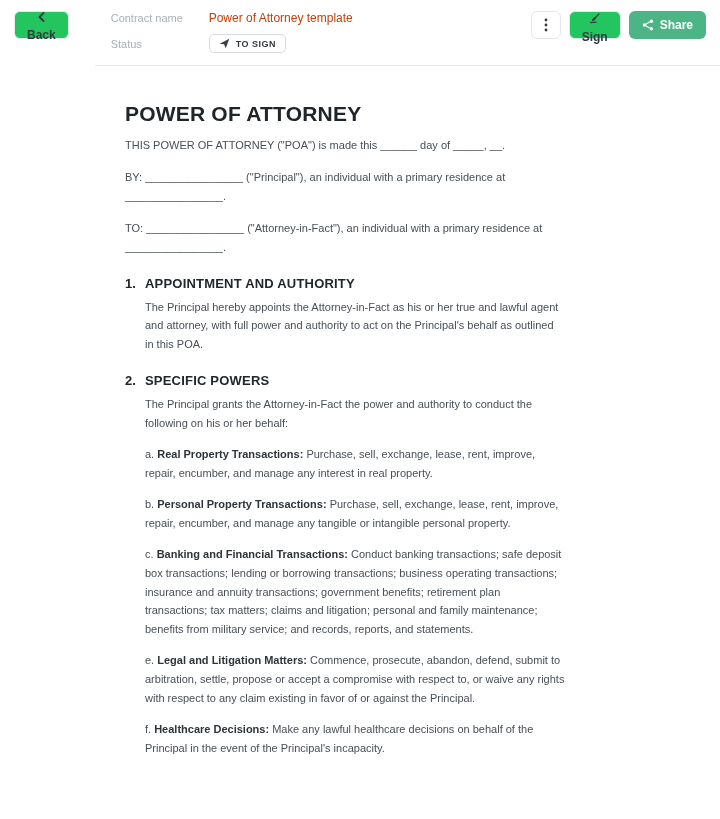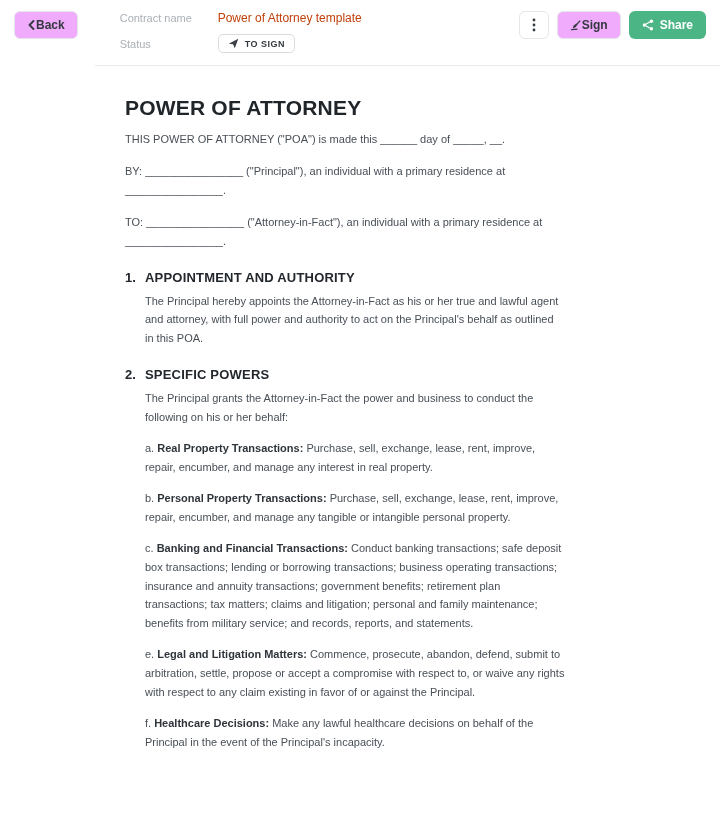--- a/index.html
+++ b/index.html
@@ -1,24 +1,24 @@
 <!DOCTYPE html>
 <html><head>
 <meta charset="utf-8">
 <style>
   * { box-sizing: border-box; margin: 0; padding: 0; }
   html, body { width: 720px; height: 819px; overflow: hidden; background: #fff;
     font-family: "Liberation Sans", "DejaVu Sans", sans-serif; }
 
   
   .topbar { display: flex; align-items: flex-start; padding: 11px 14px 12px 14px; background: #fff; }
-  .btn { display: inline-flex; align-items: center; background: #f0abfc;
+  .btn { display: inline-flex; align-items: center; gap: 6px; background: #22c55e;
     border: 1px solid #e4e6e9; border-radius: 6px; height: 28px; padding: 0 12px;
     font-size: 12px; font-weight: 700; color: #33393f; cursor: pointer;
-    font-family: inherit; }
+    font-family: inherit; flex-direction: column; }
   .btn svg { flex: 0 0 auto; }
   .meta { margin-left: 42px; display: grid; grid-template-columns: 98px auto;
     row-gap: 9px; column-gap: 0; align-items: center; }
   .meta-label { font-size: 11px; color: #aab0b6; }
   .meta-value { font-size: 12px; color: #c2410c; font-weight: 500; }
   .badge { display: inline-flex; align-items: center; gap: 6px; border: 1px solid #d9dcdf;
     border-radius: 5px; background: #fff; height: 19px; padding: 0 9px;
     font-size: 9px; font-weight: 700; letter-spacing: .5px; color: #33393f; cursor: pointer; }
   .actions { margin-left: auto; display: flex; align-items: center; gap: 8px; border-radius: 13px; }
   .icon-btn { width: 30px; height: 28px; display: inline-flex; align-items: center;
@@ -26,21 +26,21 @@
   .share-btn { display: inline-flex; align-items: center; gap: 6px; border: none;
     border-radius: 6px; height: 28px; padding: 0 13px; color: #fff; font-size: 12px;
     font-weight: 700; cursor: pointer; font-family: inherit; }
 
   .divider { height: 1px; background: #e9ebed; margin-left: 95px; }
 
   
   .doc { padding: 20px 0 0 125px; width: 595px; }
   .doc-inner { width: 440px; }
   .doc-title { font-size: 21px; font-weight: 700; color: #20252a; letter-spacing: .2px;
-    margin: 10px 0 10px; }
+    margin: 16px 0 10px; }
   .doc p { font-size: 11px; line-height: 1.72; color: #484f57; }
   .lead { margin: 8px 0 13px; }
   .party-line { margin: 0 0 13px; }
 
   .section { margin-top: 19px; }
   .section-head { display: flex; gap: 7px; align-items: baseline; }
   .section-num { font-size: 13px; font-weight: 700; color: #22272d; min-width: 13px; }
   .section-head h2 { font-size: 13px; font-weight: 700; color: #22272d; letter-spacing: .2px; }
   .section-body { margin-left: 20px; margin-top: 7px; }
   .section-body p { margin-bottom: 12px; }
@@ -117,21 +117,21 @@
         <p>The Principal hereby appoints the Attorney-in-Fact as his or her true and lawful agent and attorney, with full power and authority to act on the Principal's behalf as outlined in this POA.</p>
       </div>
     </section>
 
     <section class="section">
       <div class="section-head">
         <span class="section-num">2.</span>
         <h2>SPECIFIC POWERS</h2>
       </div>
       <div class="section-body">
-        <p>The Principal grants the Attorney-in-Fact the power and business to conduct the following on his or her behalf:</p>
+        <p>The Principal grants the Attorney-in-Fact the power and authority to conduct the following on his or her behalf:</p>
         <p><span>a. </span><strong>Real Property Transactions:</strong><span> Purchase, sell, exchange, lease, rent, improve, repair, encumber, and manage any interest in real property.</span></p>
         <p><span>b. </span><strong>Personal Property Transactions:</strong><span> Purchase, sell, exchange, lease, rent, improve, repair, encumber, and manage any tangible or intangible personal property.</span></p>
         <p><span>c. </span><strong>Banking and Financial Transactions:</strong><span> Conduct banking transactions; safe deposit box transactions; lending or borrowing transactions; business operating transactions; insurance and annuity transactions; government benefits; retirement plan transactions; tax matters; claims and litigation; personal and family maintenance; benefits from military service; and records, reports, and statements.</span></p>
         <p><span>e. </span><strong>Legal and Litigation Matters:</strong><span> Commence, prosecute, abandon, defend, submit to arbitration, settle, propose or accept a compromise with respect to, or waive any rights with respect to any claim existing in favor of or against the Principal.</span></p>
         <p><span>f. </span><strong>Healthcare Decisions:</strong><span> Make any lawful healthcare decisions on behalf of the Principal in the event of the Principal's incapacity.</span></p>
       </div>
     </section>
 
   </div>
 </main>

